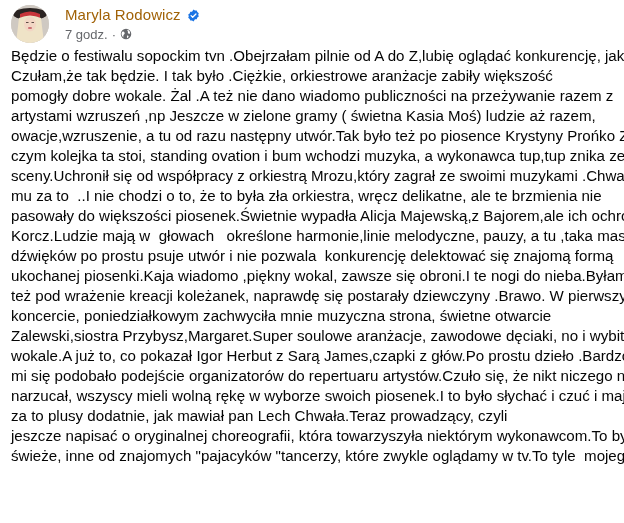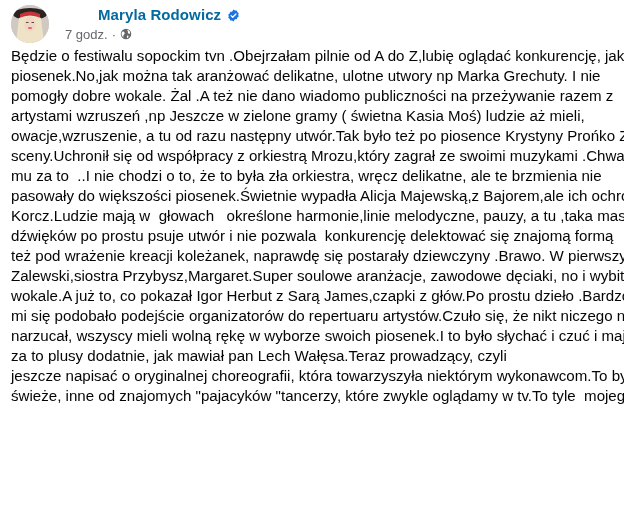--- a/index.html
+++ b/index.html
@@ -43,25 +43,24 @@
       flex-direction: column;
       justify-content: center;
     }
     .name-row {
       display: flex;
       align-items: center;
       height: 20px;
     }
     .author-name {
       font-size: 15px;
-      font-weight: bold;
-      color: #0369a1;
+      font-weight: normal;
+      color: #a16207;
       letter-spacing: 0.1px;
       cursor: pointer;
-      margin-left: 33px;
     }
     .verified {
       width: 13px;
       height: 13px;
       margin-left: 6px;
       display: inline-block;
     }
     .meta-row {
       display: flex;
       align-items: center;
@@ -136,33 +135,36 @@
             <path d="M9 2.5 Q11 3 10.5 5 Q10 6.5 11.5 7.5 Q13 8 13.5 7 Q13.5 4 11 2.7Z" fill="#ffffff"></path>
             <path d="M9.5 10 Q11 9.5 11.5 11 Q11 13 9.5 13.6 Q9 12 9.5 10Z" fill="#ffffff"></path>
           </svg>
         </span>
       </div>
     </div>
   </div>
 
   <div class="post-body">
     <span class="line">Będzie o festiwalu sopockim tvn .Obejrzałam pilnie od A do Z,lubię oglądać konkurencję, jakie</span>
-    <span class="line">piosenek.No,jak można tak aranżować delikatne, ulotne utwory np Marka Grechuty. I nie</span>
+    <span class="line">Czułam,że tak będzie. I tak było .Ciężkie, orkiestrowe aranżacje zabiły większość</span>
     <span class="line">pomogły dobre wokale. Żal .A też nie dano wiadomo publiczności na przeżywanie razem z</span>
-    <span class="line">artystami wzruszeń ,np Jeszcze w zielone gramy ( świetna Kasia Moś) ludzie aż mieli,</span>
+    <span class="line">artystami wzruszeń ,np Jeszcze w zielone gramy ( świetna Kasia Moś) ludzie aż razem,</span>
     <span class="line">owacje,wzruszenie, a tu od razu następny utwór.Tak było też po piosence Krystyny Prońko Za</span>
+    <span class="line">czym kolejka ta stoi, standing ovation i bum wchodzi muzyka, a wykonawca tup,tup znika ze</span>
     <span class="line">sceny.Uchronił się od współpracy z orkiestrą Mrozu,który zagrał ze swoimi muzykami .Chwała</span>
     <span class="line">mu za to  ..I nie chodzi o to, że to była zła orkiestra, wręcz delikatne, ale te brzmienia nie</span>
     <span class="line">pasowały do większości piosenek.Świetnie wypadła Alicja Majewską,z Bajorem,ale ich ochronił</span>
     <span class="line">Korcz.Ludzie mają w  głowach   określone harmonie,linie melodyczne, pauzy, a tu ,taka masa</span>
     <span class="line">dźwięków po prostu psuje utwór i nie pozwala  konkurencję delektować się znajomą formą</span>
+    <span class="line">ukochanej piosenki.Kaja wiadomo ,piękny wokal, zawsze się obroni.I te nogi do nieba.Byłam</span>
     <span class="line">też pod wrażenie kreacji koleżanek, naprawdę się postarały dziewczyny .Brawo. W pierwszym</span>
+    <span class="line">koncercie, poniedziałkowym zachwyciła mnie muzyczna strona, świetne otwarcie</span>
     <span class="line">Zalewski,siostra Przybysz,Margaret.Super soulowe aranżacje, zawodowe dęciaki, no i wybitne</span>
     <span class="line">wokale.A już to, co pokazał Igor Herbut z Sarą James,czapki z głów.Po prostu dzieło .Bardzo</span>
     <span class="line">mi się podobało podejście organizatorów do repertuaru artystów.Czuło się, że nikt niczego nie</span>
     <span class="line">narzucał, wszyscy mieli wolną rękę w wyborze swoich piosenek.I to było słychać i czuć i mają</span>
-    <span class="line">za to plusy dodatnie, jak mawiał pan Lech Wałęsa.Teraz prowadzący, czyli</span>
+    <span class="line">za to plusy dodatnie, jak mawiał pan Lech Chwała.Teraz prowadzący, czyli</span>
     <span class="line">jeszcze napisać o oryginalnej choreografii, która towarzyszyła niektórym wykonawcom.To było</span>
     <span class="line">świeże, inne od znajomych "pajacyków "tancerzy, które zwykle oglądamy w tv.To tyle  mojego</span>
 
   </div>
 
 </div>
 
 </body></html>

